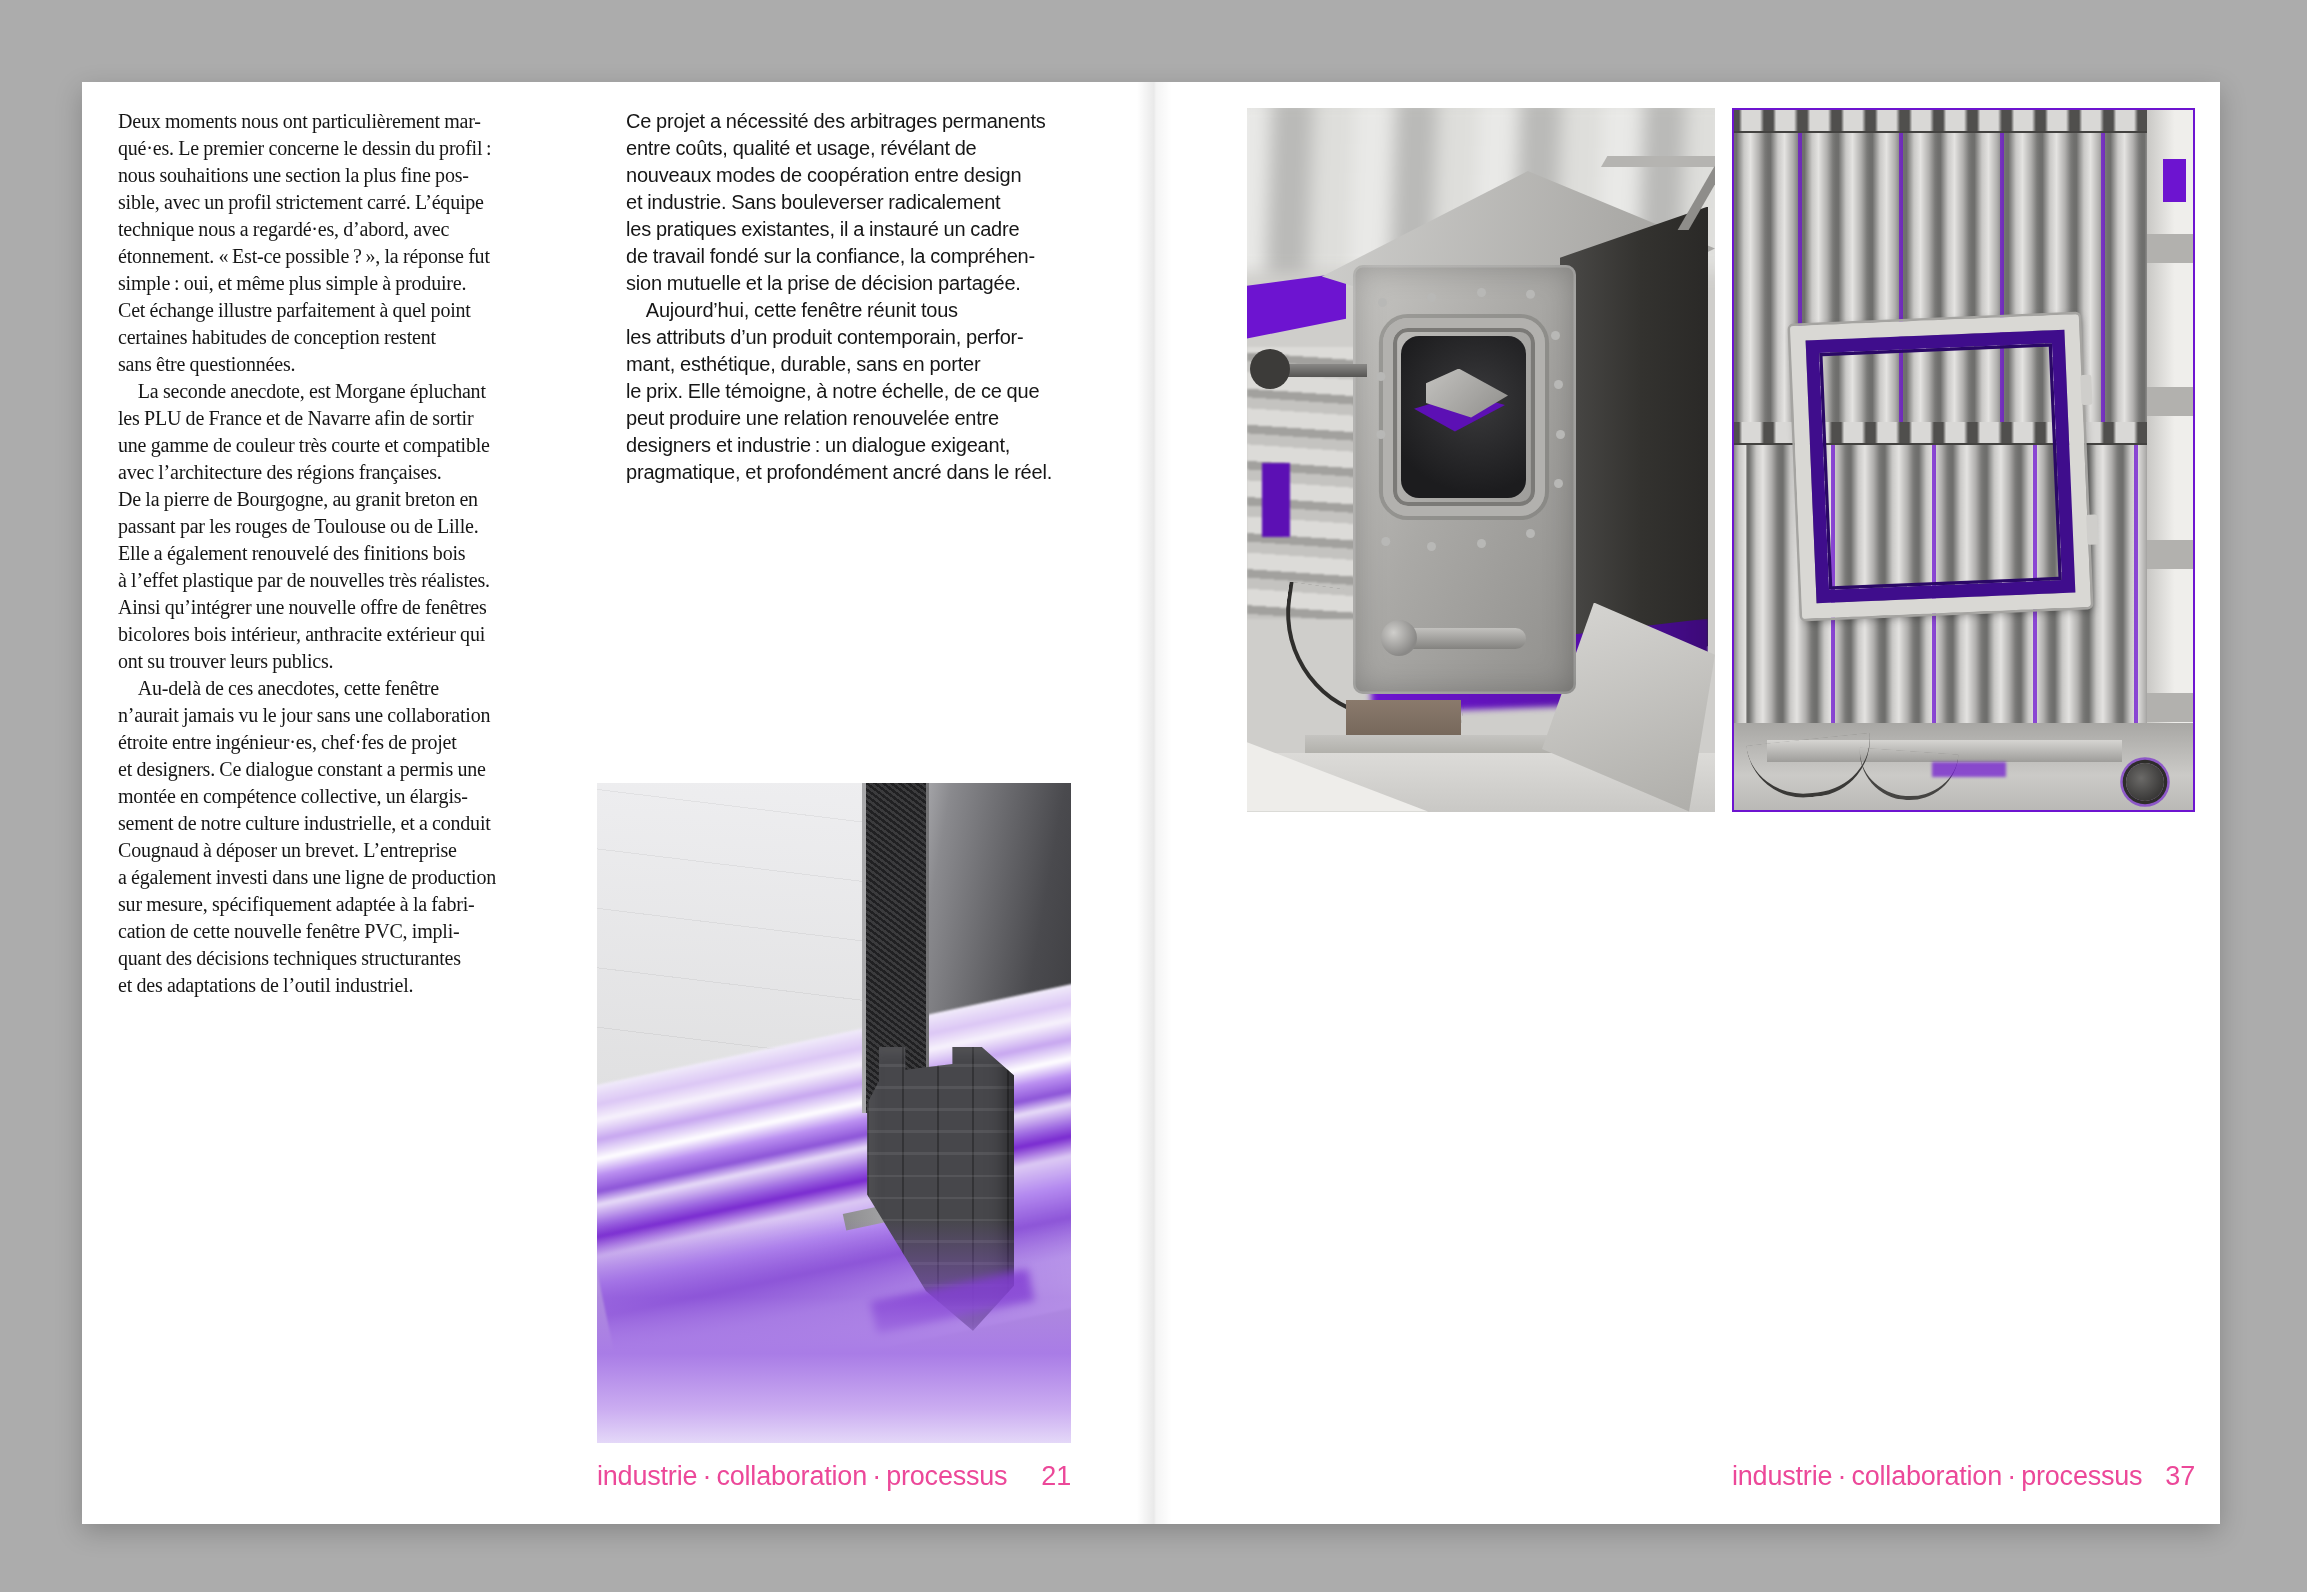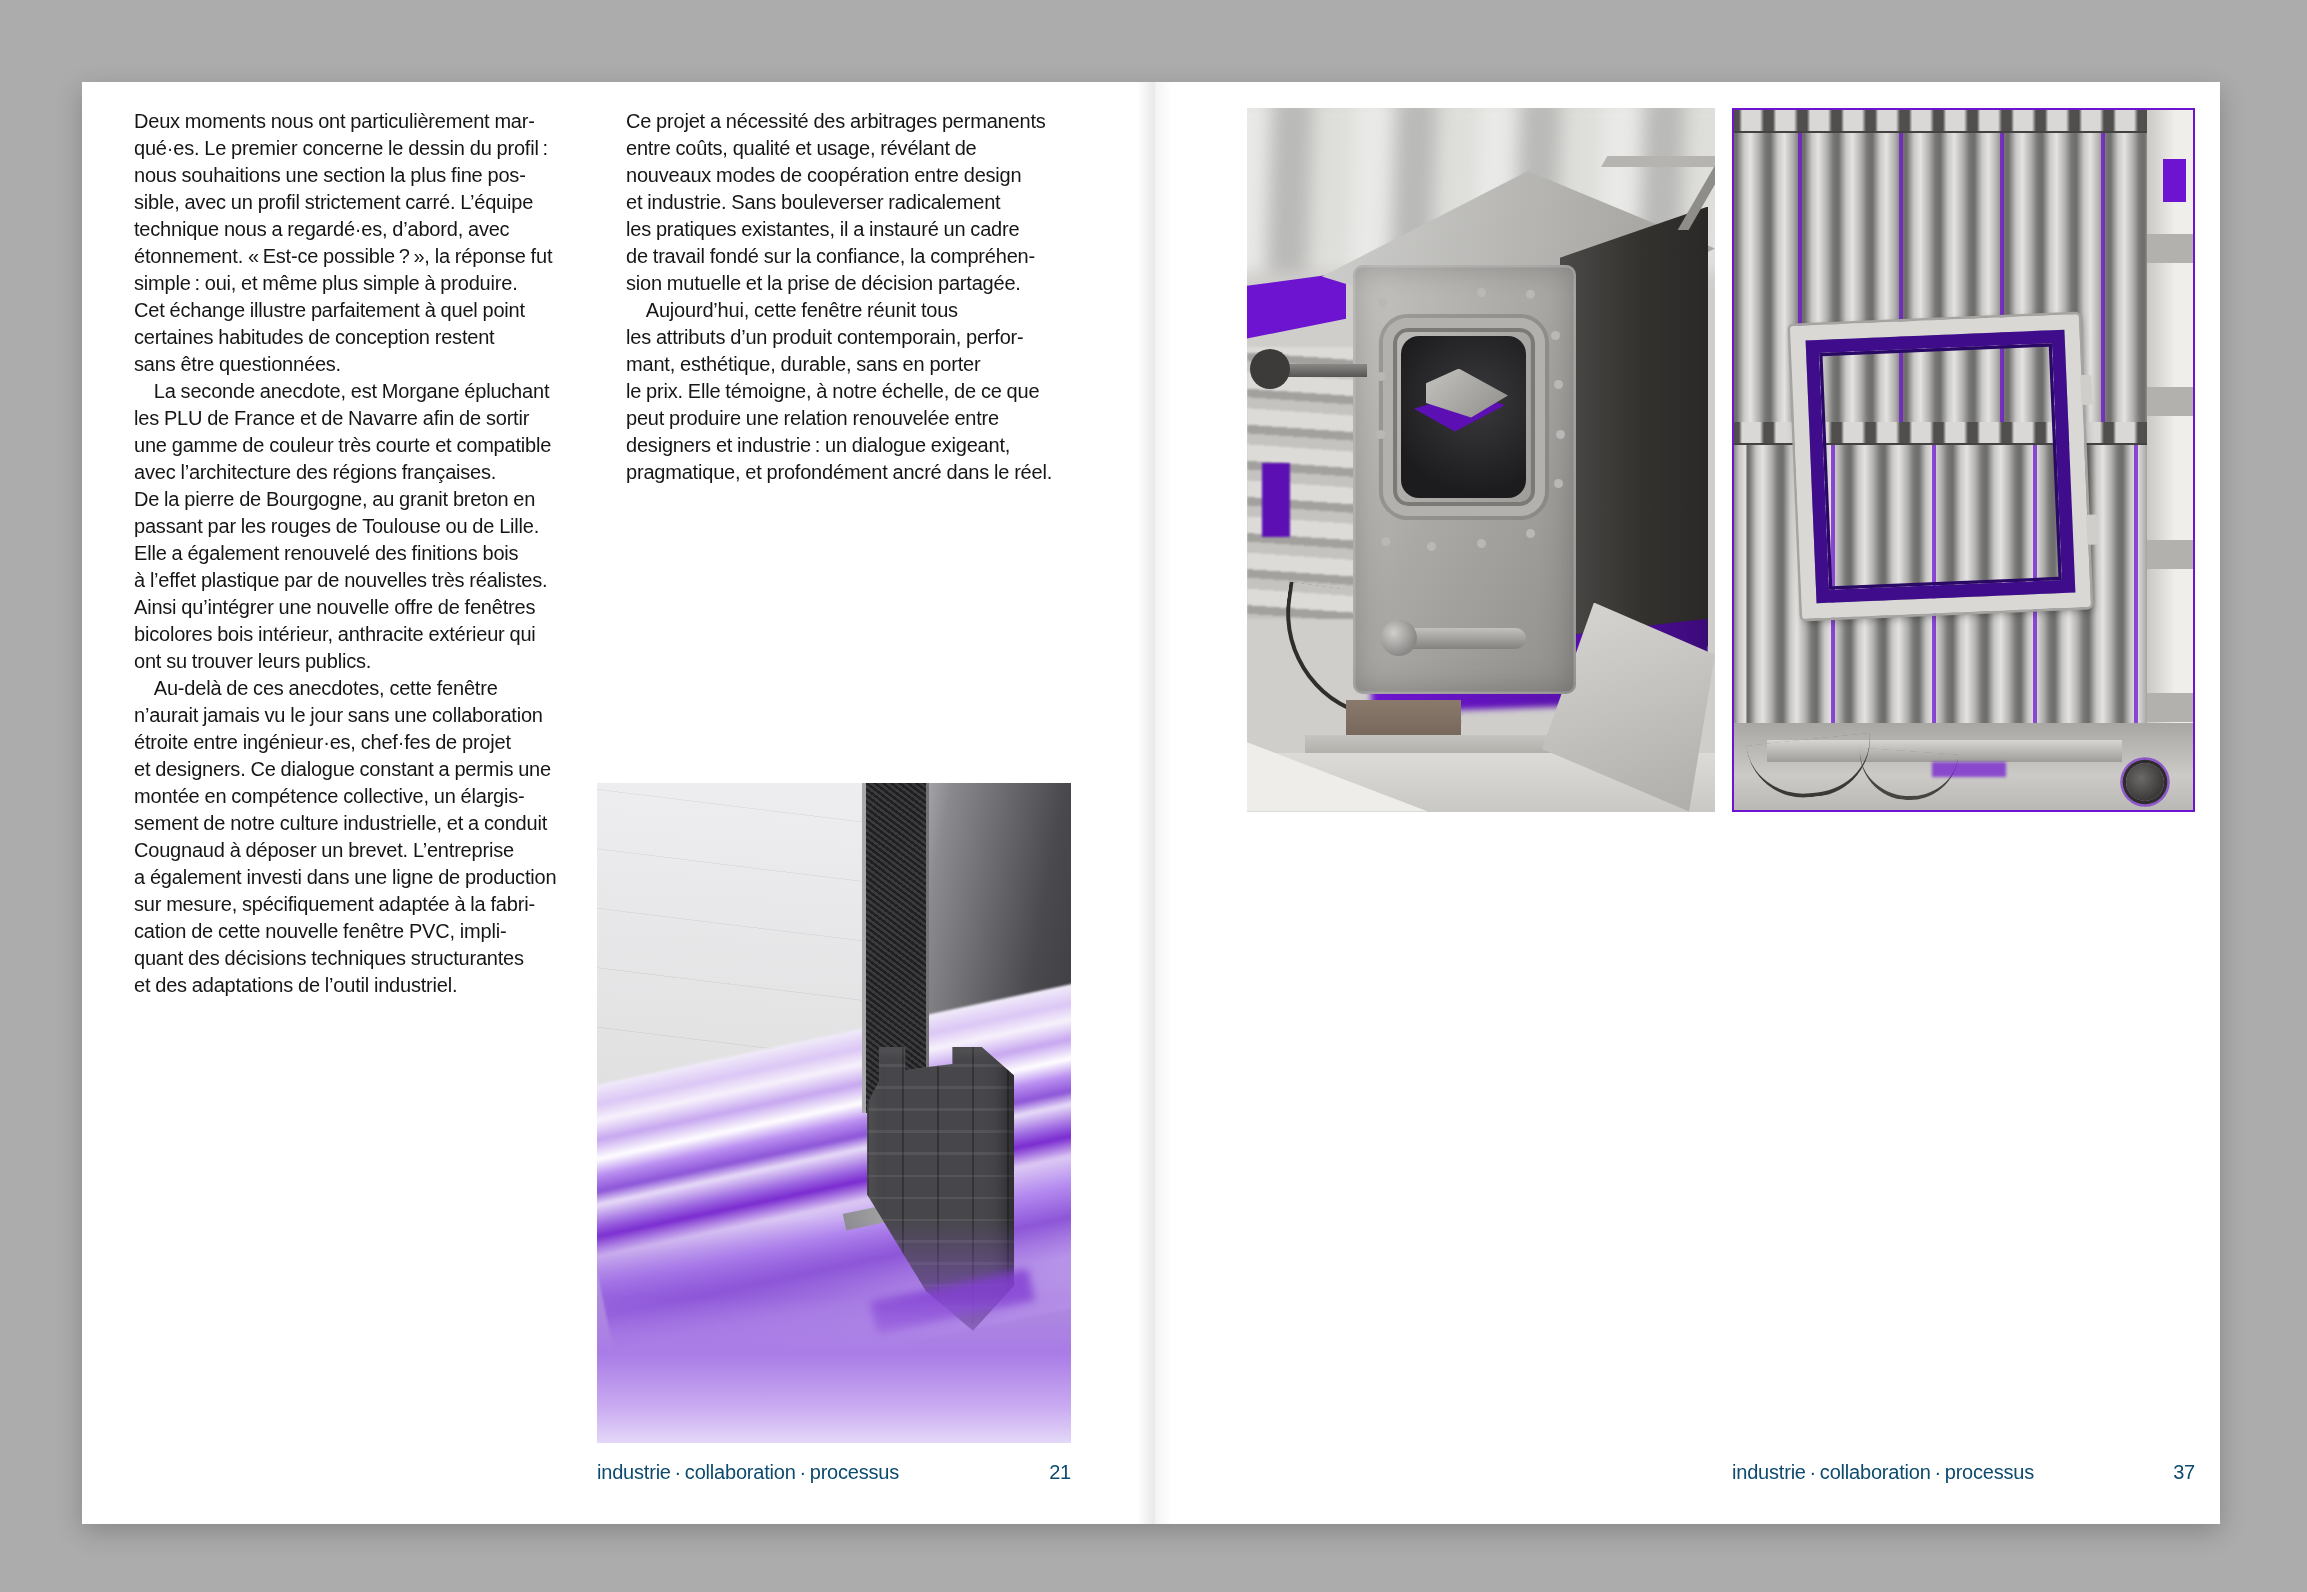--- a/index.html
+++ b/index.html
@@ -15,25 +15,25 @@
   .fold{
     position:absolute;left:1055px;top:0;width:35px;height:100%;
     background:linear-gradient(90deg,rgba(0,0,0,0) 0%,rgba(0,0,0,.085) 48%,rgba(0,0,0,.045) 55%,rgba(0,0,0,0) 100%);
     pointer-events:none;
   }
   
   .textcol{
     position:absolute;white-space:pre-line;color:#161616;
     font-size:20px;line-height:27px;letter-spacing:-0.2px;word-spacing:-0.4px;
   }
-  .col1{left:52px;top:25.6px;width:478px;}
+  .col1{left:36px;top:25.6px;width:478px;font-family:Liberation Serif, serif;}
   .col2{left:544px;top:25.6px;width:483px;}
   .pfoot{
     position:absolute;display:flex;justify-content:space-between;align-items:baseline;
-    color:#0c4a6e;font-size:20px;letter-spacing:-0.2px;
+    color:#ec4899;font-size:27px;letter-spacing:-0.2px;
   }
   .pfoot-left{left:515px;top:1379px;width:474px;}
   .pfoot-right{left:1650px;top:1379px;width:463px;}
   
   figure{margin:0;padding:0;}
   .render{
     position:absolute;left:515px;top:701px;width:474px;height:660px;overflow:hidden;
     background:linear-gradient(180deg,#ececee 0%,#e6e6e8 40%,#ded8e6 55%,#d6cbe4 70%);
   }
   .r-wall{

